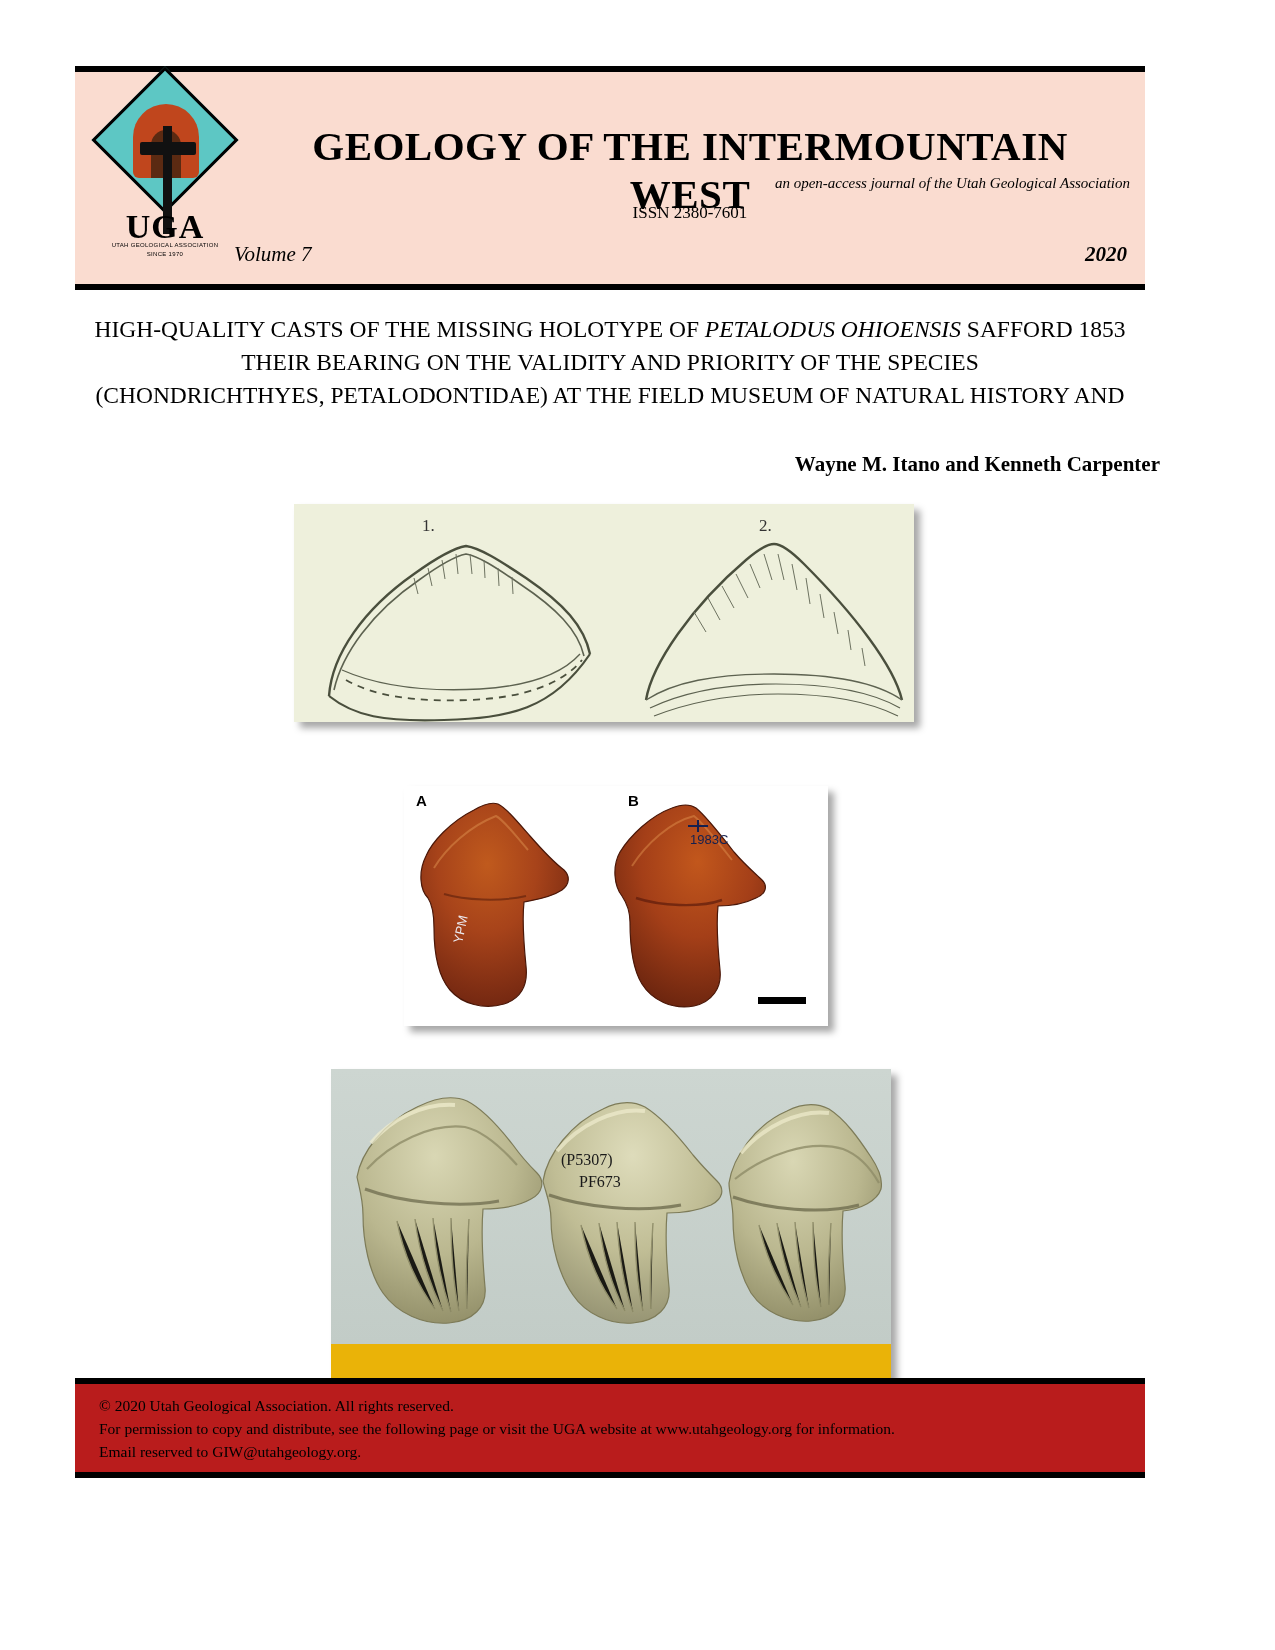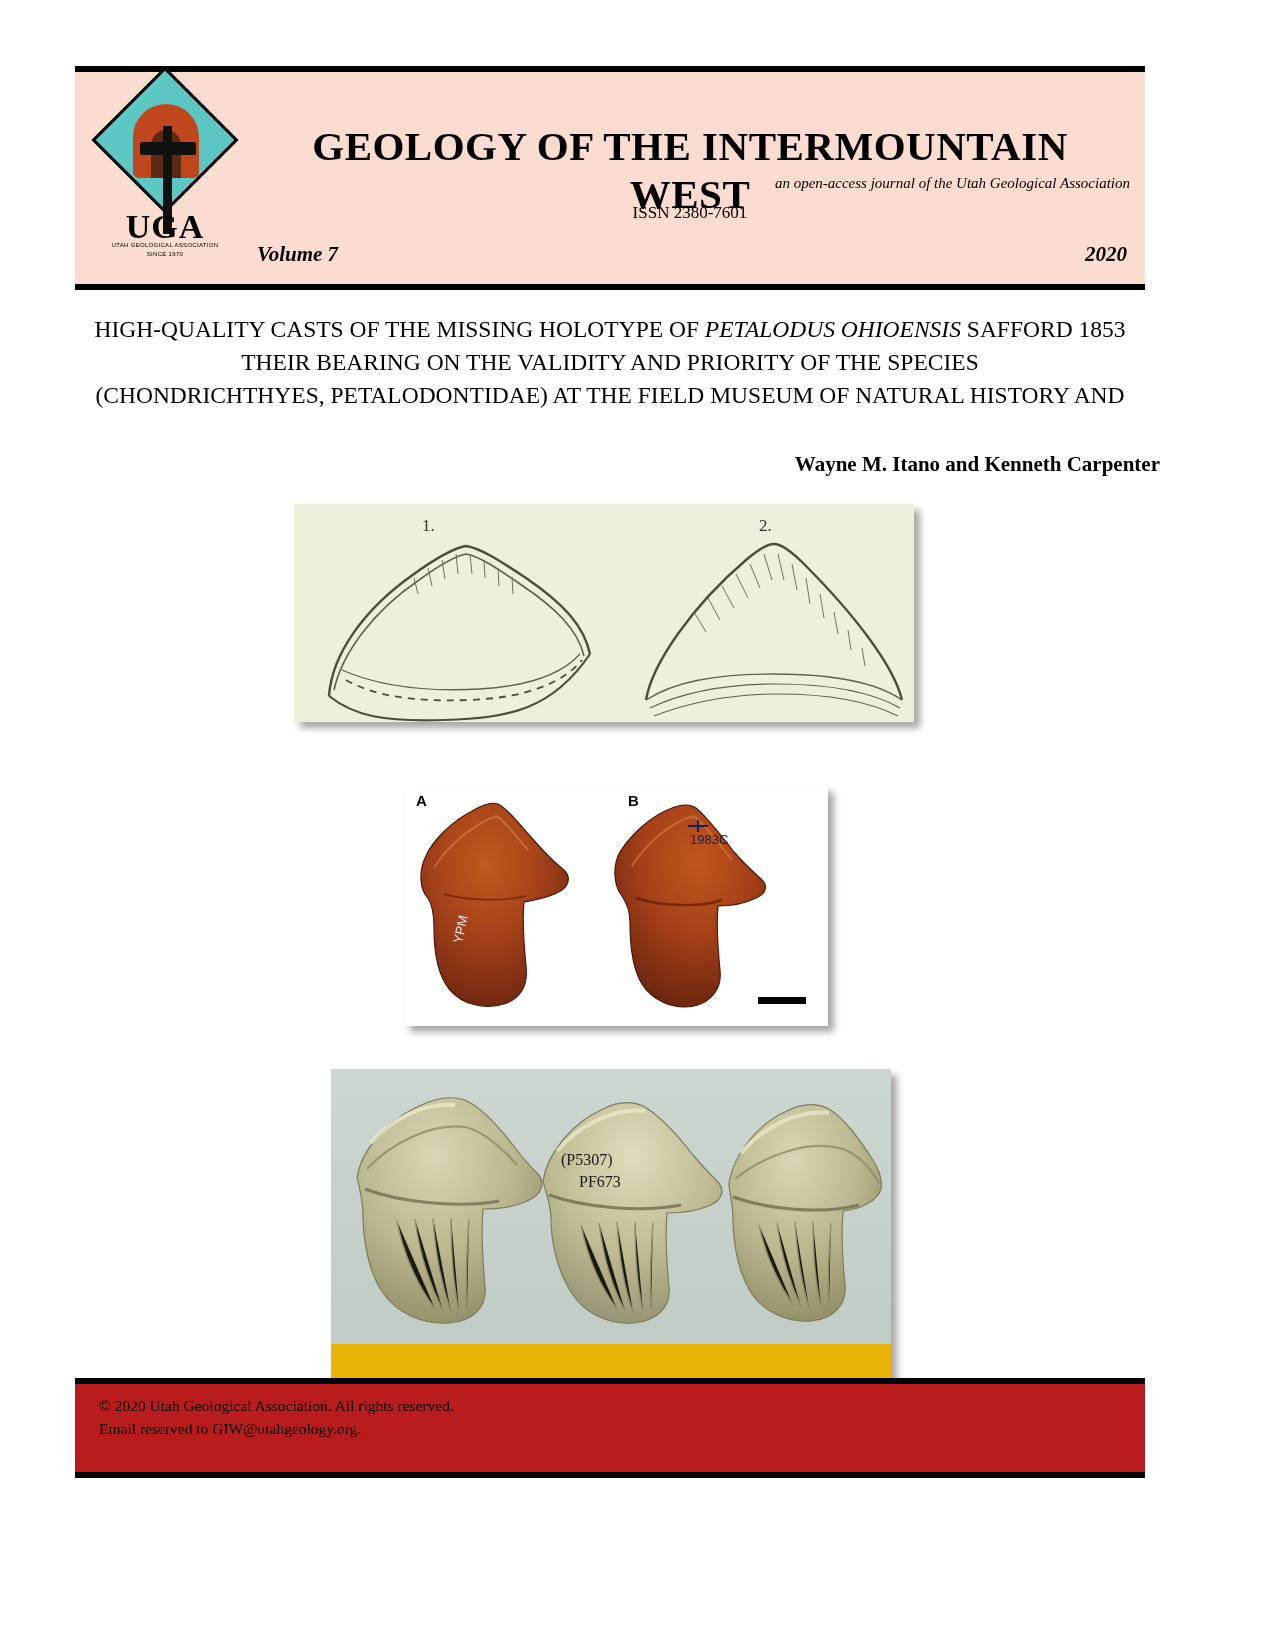--- a/index.html
+++ b/index.html
@@ -62,24 +62,24 @@
   .masthead-issn {
     position: absolute;
     left: 175px;
     top: 131px;
     width: 880px;
     text-align: center;
     font-size: 17px;
   }
   .masthead-volume {
     position: absolute;
-    left: 182px;
+    left: 159px;
     top: 170px;
     font-size: 21px;
-    font-weight: bold;
+    font-weight: normal;
     font-style: italic;
   }
   .masthead-year {
     position: absolute;
     right: 18px;
     top: 170px;
     font-size: 21px;
     font-weight: bold;
     font-style: italic;
   }
@@ -475,18 +475,19 @@
           <path d="M500 154 C 498 184, 496 212, 498 236"></path>
         </g>
       </g>
     </svg>
   </div>
 
   <div class="footer">
     <div class="rule-thick"></div>
     <div class="footer-band">
       <p class="first">© 2020 Utah Geological Association.  All rights reserved.</p>
+      <p>For permission to copy and distribute, see the following page or visit the UGA website at www.utahgeology.org for information.</p>
       <p>Email reserved to GIW@utahgeology.org.</p>
     </div>
     <div class="rule-thick"></div>
   </div>
 
 </div>
 
 </body></html>

